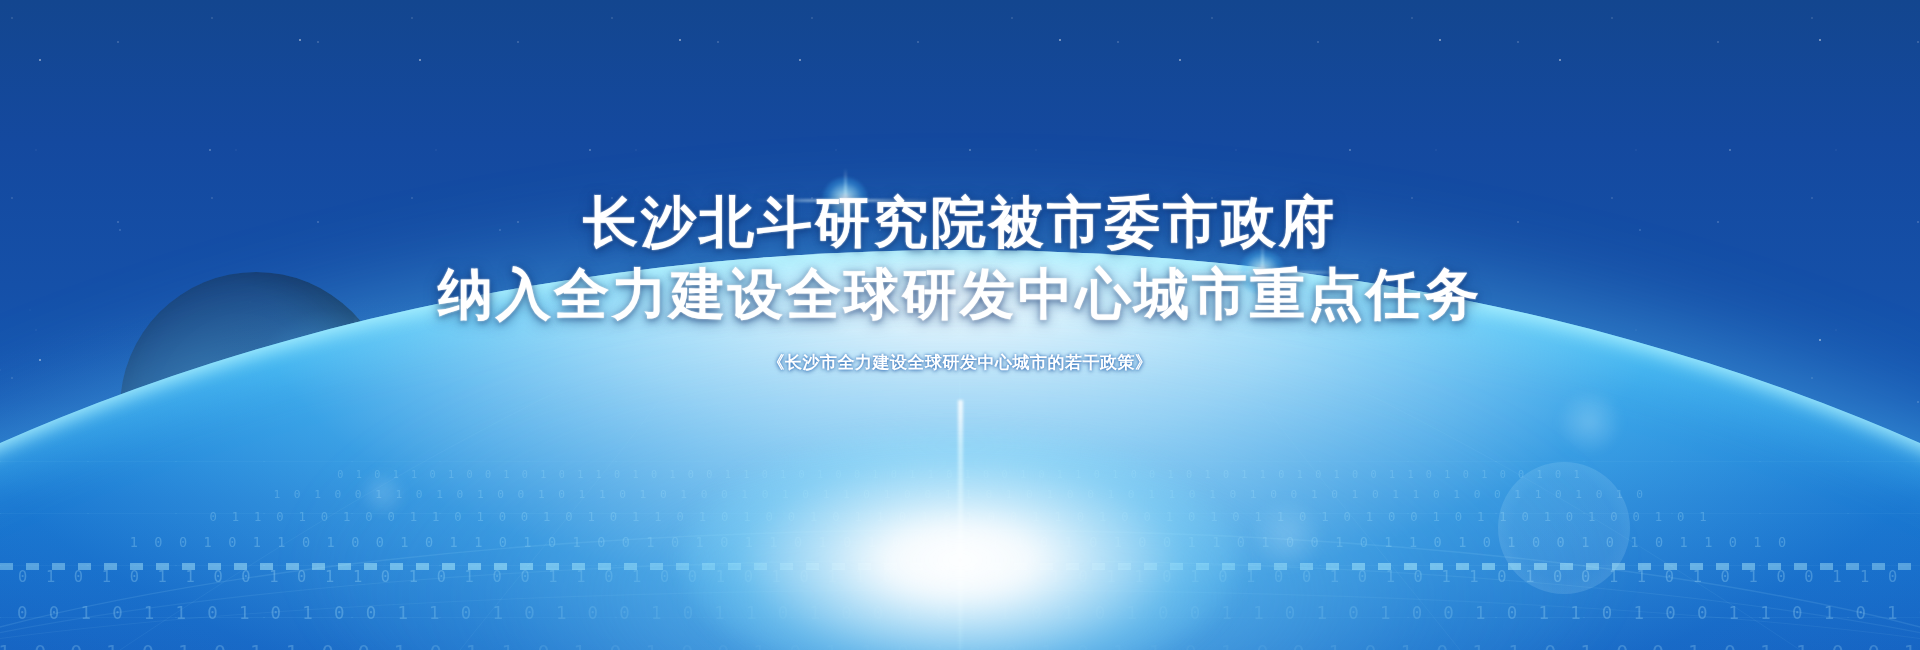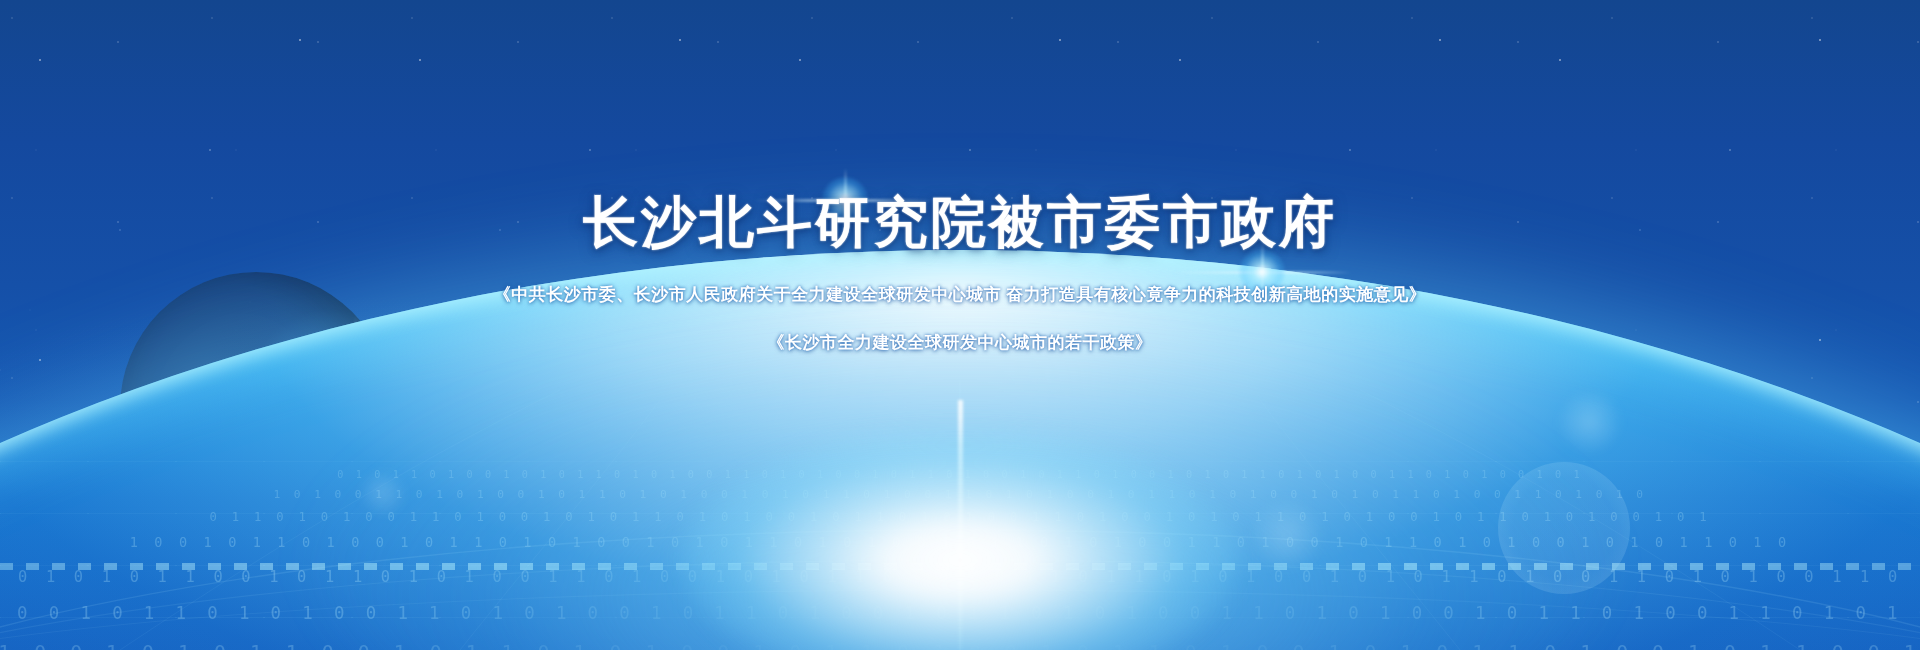--- a/index.html
+++ b/index.html
@@ -411,17 +411,17 @@
     <div class="core"></div>
   </div>
   <div class="title-spark spark-b">
     <div class="h"></div>
     <div class="v"></div>
     <div class="core"></div>
   </div>
 
   <div class="content">
     <div class="headline">长沙北斗研究院被市委市政府</div>
-    <div class="subline">《中共长沙市委、长沙市人民政府关于全力建设全球研发中心城市 奋力打造具有核心竟争力的科技创新高地的实施意见》</div>
+    <div class="headline">纳入全力建设全球研发中心城市重点任务</div>
     <div class="subline second">《长沙市全力建设全球研发中心城市的若干政策》</div>
   </div>
 
 </div>
 
 </body></html>

